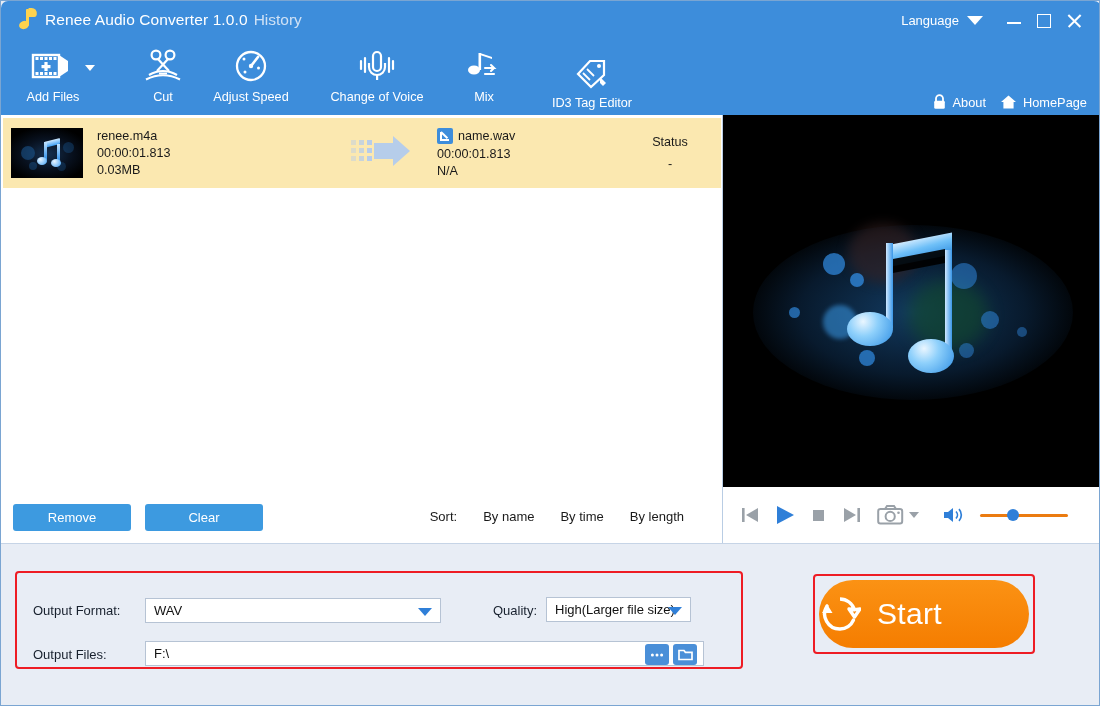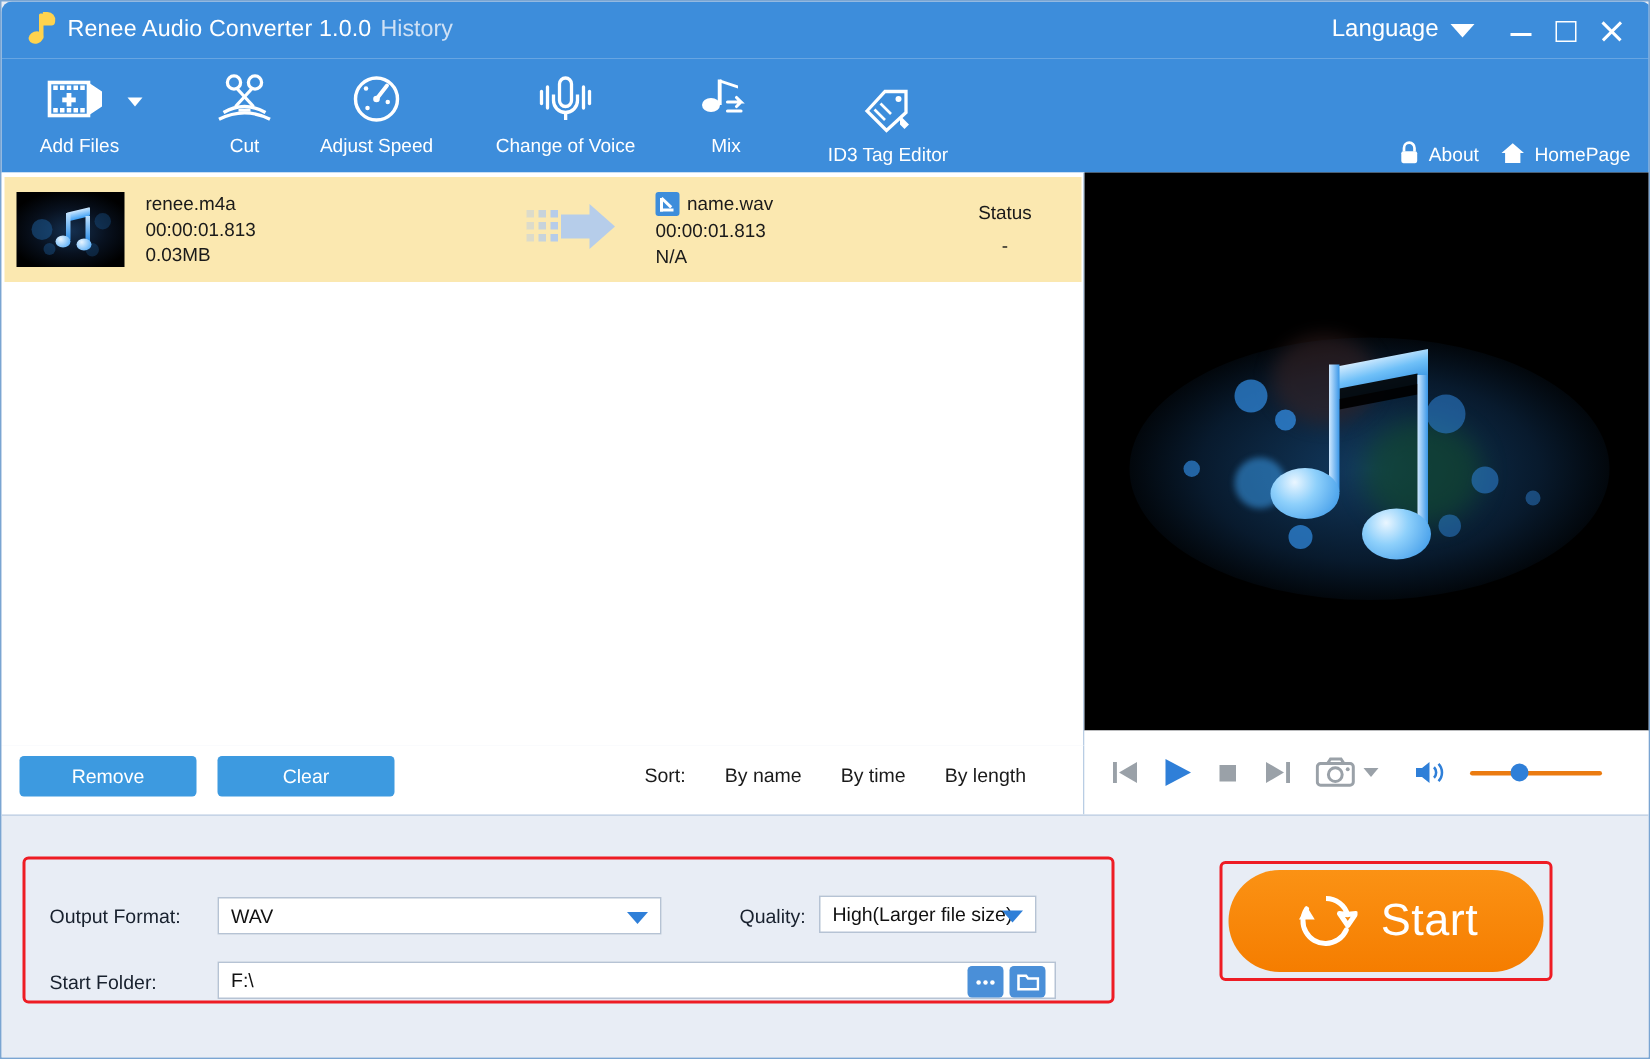--- a/index.html
+++ b/index.html
@@ -49,21 +49,21 @@
     color: #ffffff; font-size: 15.5px; letter-spacing: .1px;
     white-space: nowrap;
   }
   .app-history {
     color: #cfe1f5; font-size: 15.5px; margin-left: 6px;
   }
   .tb-right {
     position: absolute; right: 12px; top: 0; height: 38px;
     display: flex; align-items: center; gap: 0px;
   }
-  .lang-label { color: #ffffff; font-size: 16px; margin-right: 8px; }
+  .lang-label { color: #ffffff; font-size: 13px; margin-right: 8px; }
   .lang-caret {
     width: 0; height: 0;
     border-left: 8px solid transparent; border-right: 8px solid transparent;
     border-top: 9px solid #ffffff; margin-right: 16px;
   }
   .wbtn {
     width: 30px; height: 26px; position: relative; cursor: default;
   }
   .wbtn .min-bar {
     position: absolute; left: 8px; top: 15px; width: 14px; height: 1.6px; background: #fff;
@@ -281,21 +281,21 @@
     border-top: 8px solid #2f7fd8;
   }
   .mini-btn {
     width: 24px; height: 21px; background: #4a8fd8; border-radius: 3px;
     display: flex; align-items: center; justify-content: center; cursor: pointer;
   }
   .start-btn {
     position: absolute; left: 818px; top: 36px; width: 210px; height: 68px;
     background: linear-gradient(180deg,#fb9214,#f57d00);
     border-radius: 34px; border: none; cursor: pointer;
-    display: flex; align-items: center; justify-content: center; gap: 16px;
+    display: flex; align-items: center; gap: 16px;
   }
   .start-txt { color: #ffffff; font-size: 30px; font-weight: 400; letter-spacing: .3px; }
 </style>
 </head>
 <body>
 
 <div id="app">
 
   <div class="titlebar">
     <div class="app-logo">
@@ -582,21 +582,21 @@
       <span class="sel-text">WAV</span>
       <span class="sel-caret"></span>
     </div>
 
     <span class="lbl-static" style="position:absolute; left:492px; top:59px;">Quality:</span>
     <div class="sel-box" style="position:absolute; left:545px; top:53px; width:145px;">
       <span class="sel-text">High(Larger file size)</span>
       <span class="sel-caret"></span>
     </div>
 
-    <span class="lbl-static" style="position:absolute; left:32px; top:103px;">Start Folder:</span>
+    <span class="lbl-static" style="position:absolute; left:32px; top:103px;">Output Files:</span>
     <div class="sel-box" style="position:absolute; left:144px; top:97px; width:559px;">
       <span class="sel-text">F:\</span>
       <span class="mini-btn" style="position:absolute; right:34px; top:2px;">
         <svg width="14" height="6" viewBox="0 0 14 6">
           <circle cx="2.4" cy="3" r="1.5" fill="#fff"></circle>
             <circle cx="7" cy="3" r="1.5" fill="#fff"></circle>
             <circle cx="11.6" cy="3" r="1.5" fill="#fff"></circle>
         </svg>
       </span>
       <span class="mini-btn" style="position:absolute; right:6px; top:2px;">

